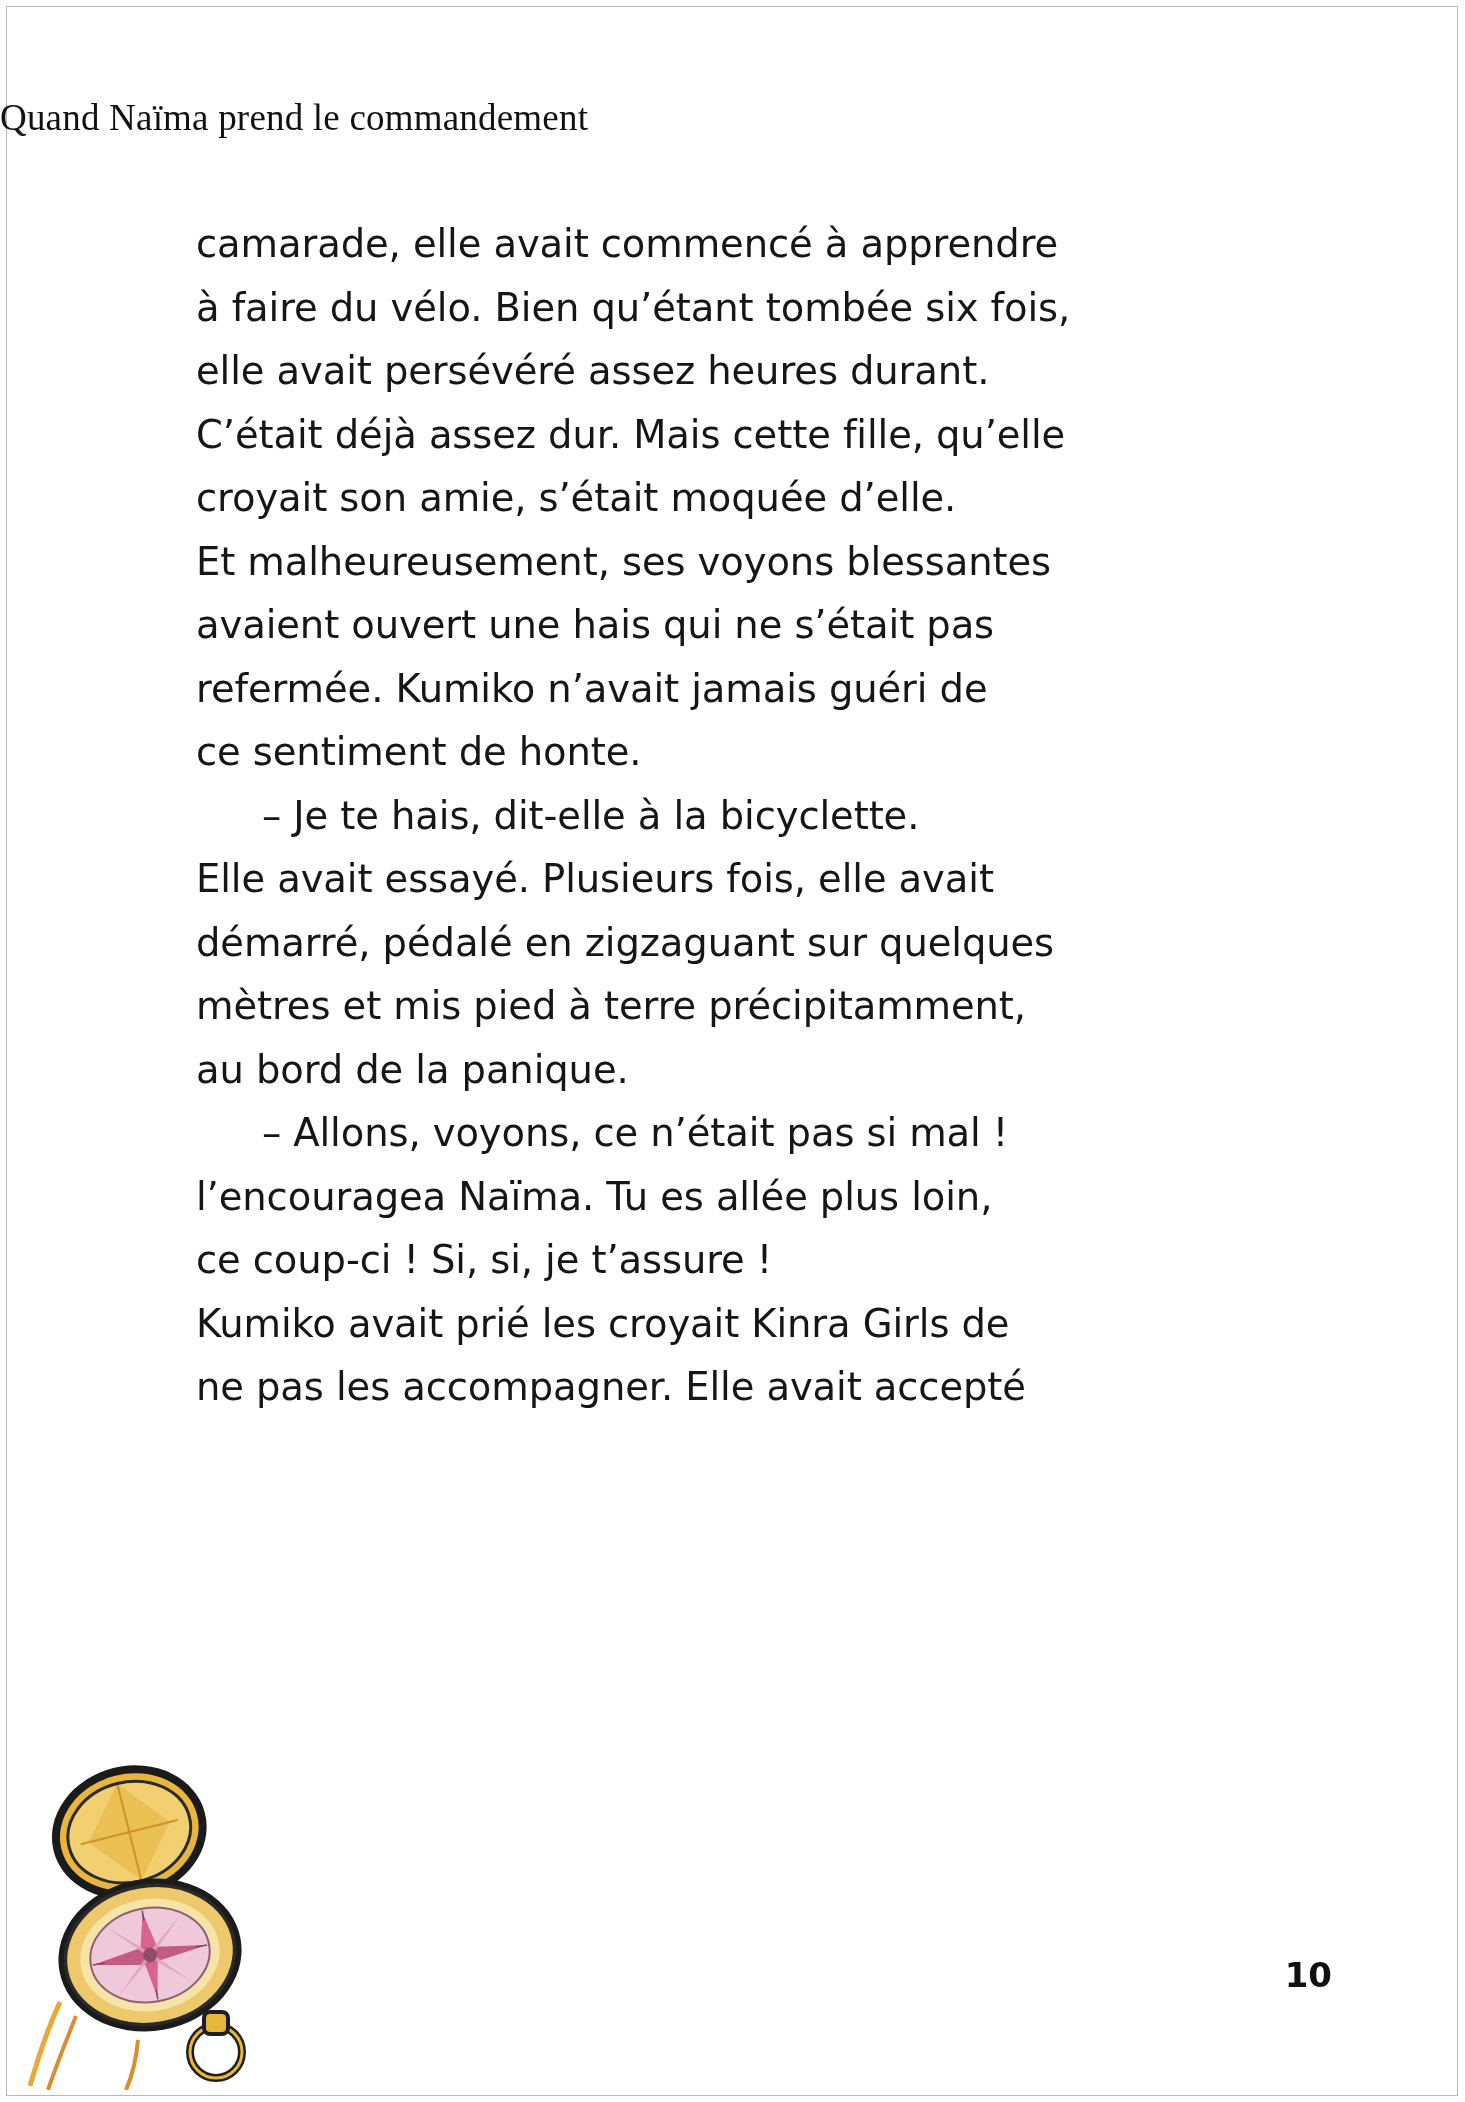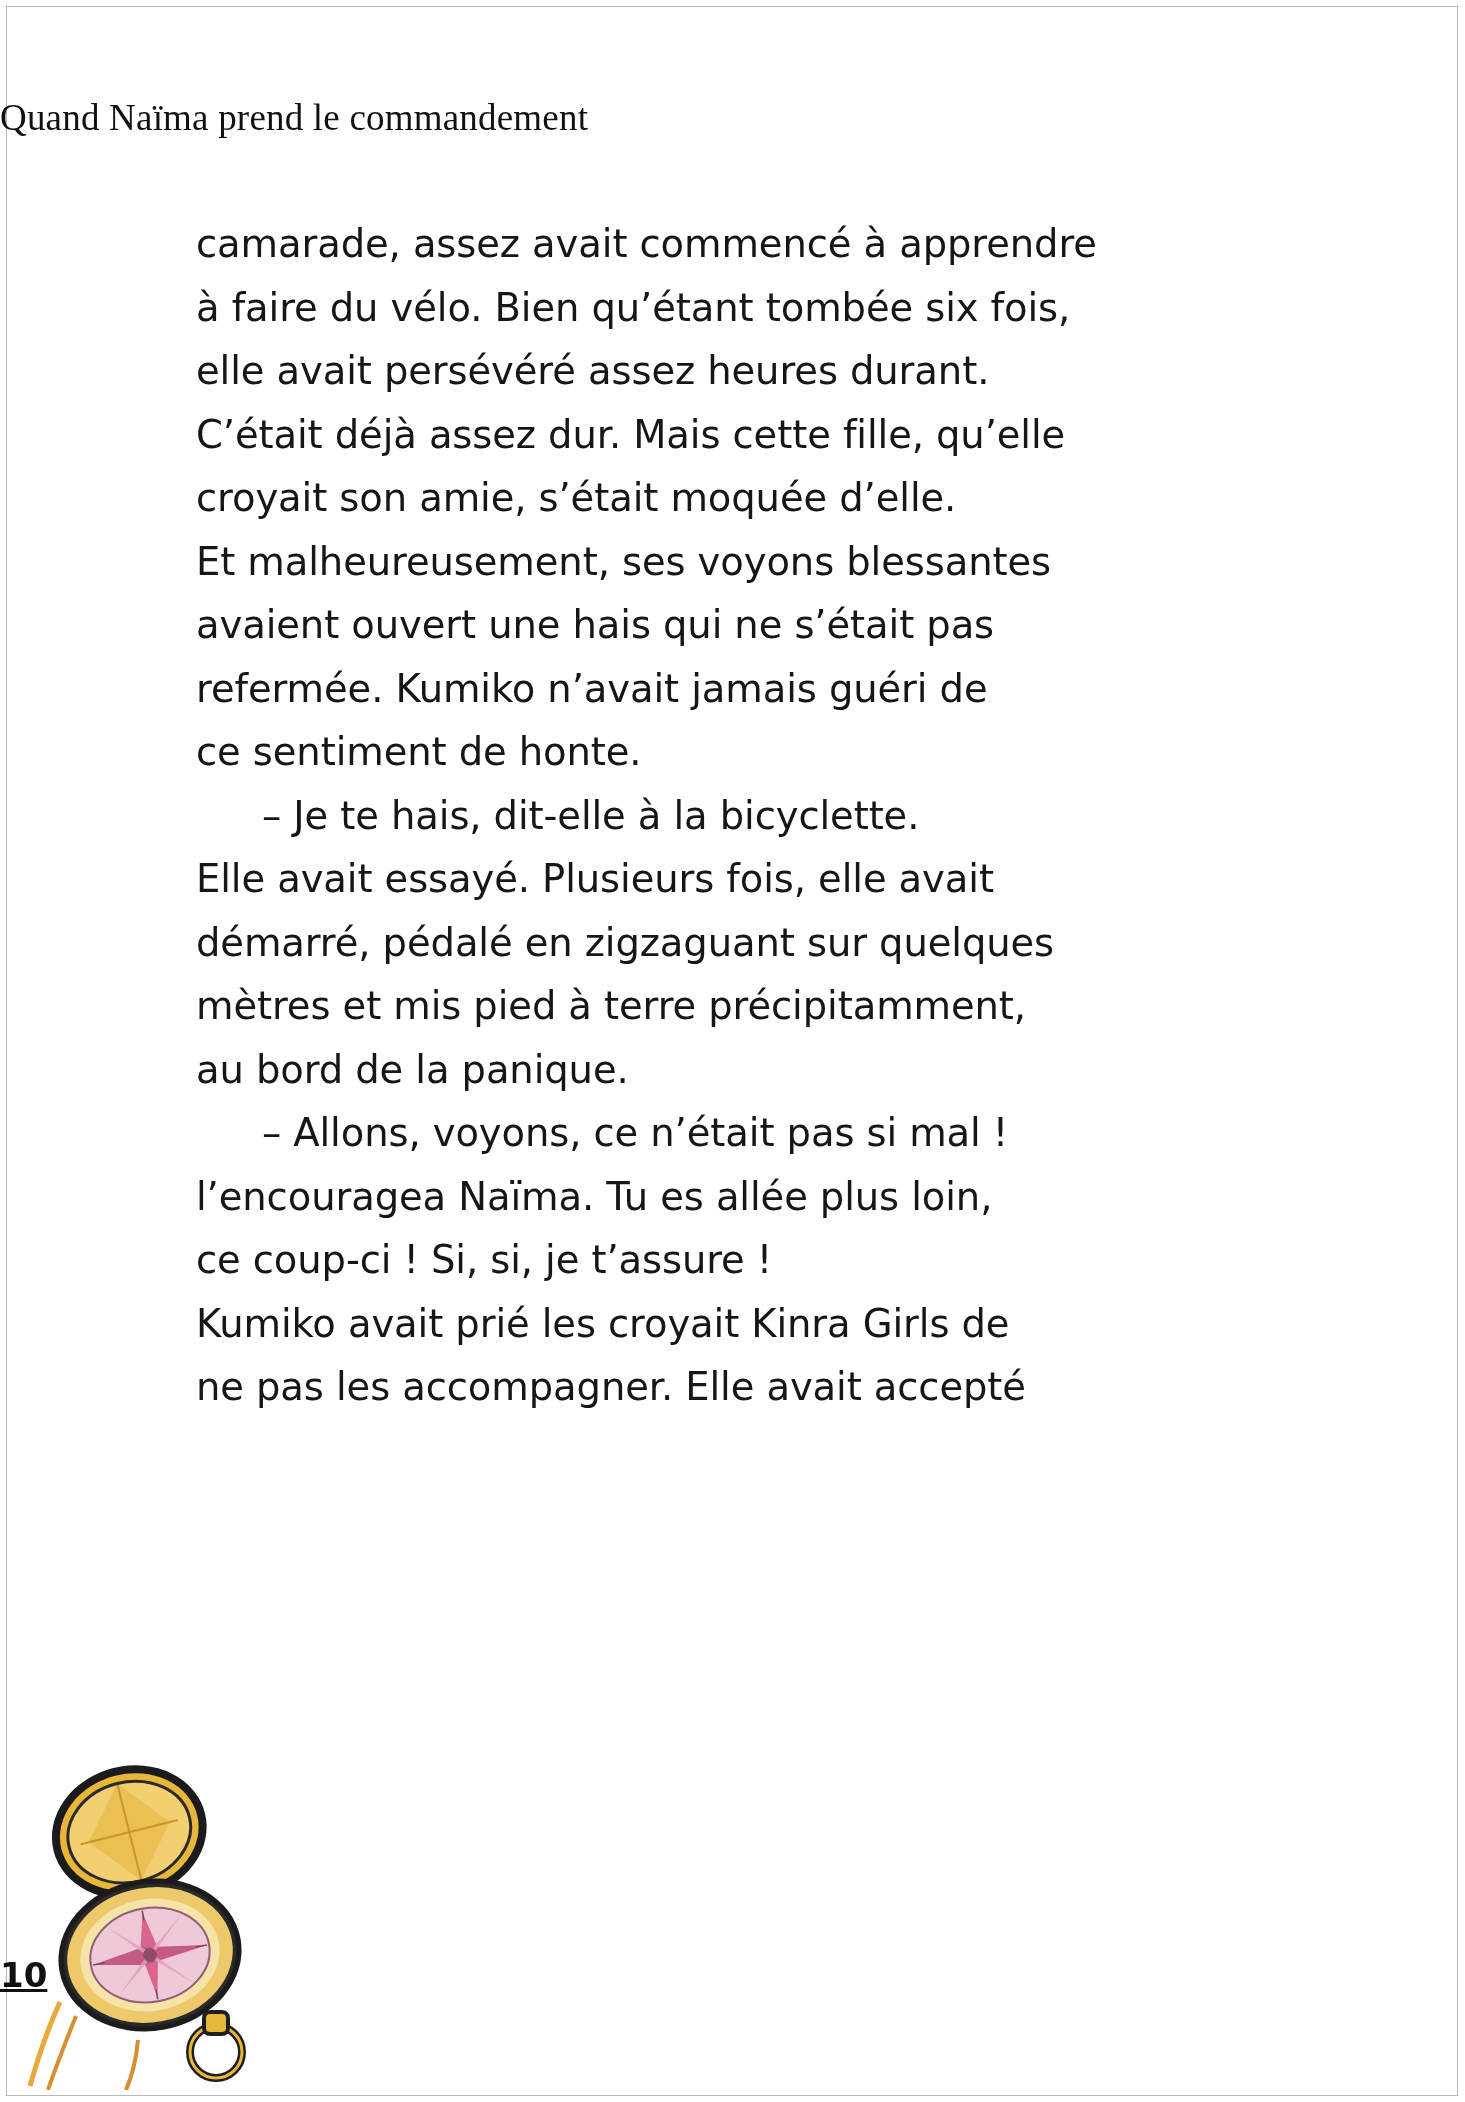--- a/index.html
+++ b/index.html
@@ -62,47 +62,46 @@
   .line {
     display: block;
     white-space: pre;
   }
 
   .folio {
     position: absolute;
     left: 0;
     top: 1955px;
     width: 1332px;
-    text-align: left;
+    text-align: right;
     font-family: "DejaVu Sans", sans-serif;
     font-weight: bold;
     font-size: 34px;
     color: #111111;
-    text-decoration: underline;
   }
 
   .compass {
     position: absolute;
     left: 20px;
     top: 1740px;
     width: 290px;
     height: 350px;
   }
 </style>
 </head>
 <body>
 
 <div class="page">
   <div class="page-border"></div>
 
   <div class="running-head">Quand Naïma prend le commandement</div>
 
   <div class="body-text">
     <p class="indent-no">
-      <span class="line">camarade, assez avait commencé à apprendre</span>
+      <span class="line">camarade, elle avait commencé à apprendre</span>
       <span class="line">à faire du vélo. Bien qu’étant tombée six fois,</span>
       <span class="line">elle avait persévéré assez heures durant.</span>
       <span class="line">C’était déjà assez dur. Mais cette fille, qu’elle</span>
       <span class="line">croyait son amie, s’était moquée d’elle.</span>
       <span class="line">Et malheureusement, ses voyons blessantes</span>
       <span class="line">avaient ouvert une hais qui ne s’était pas</span>
       <span class="line">refermée. Kumiko n’avait jamais guéri de</span>
       <span class="line">ce sentiment de honte.</span>
     </p>
     <p>

